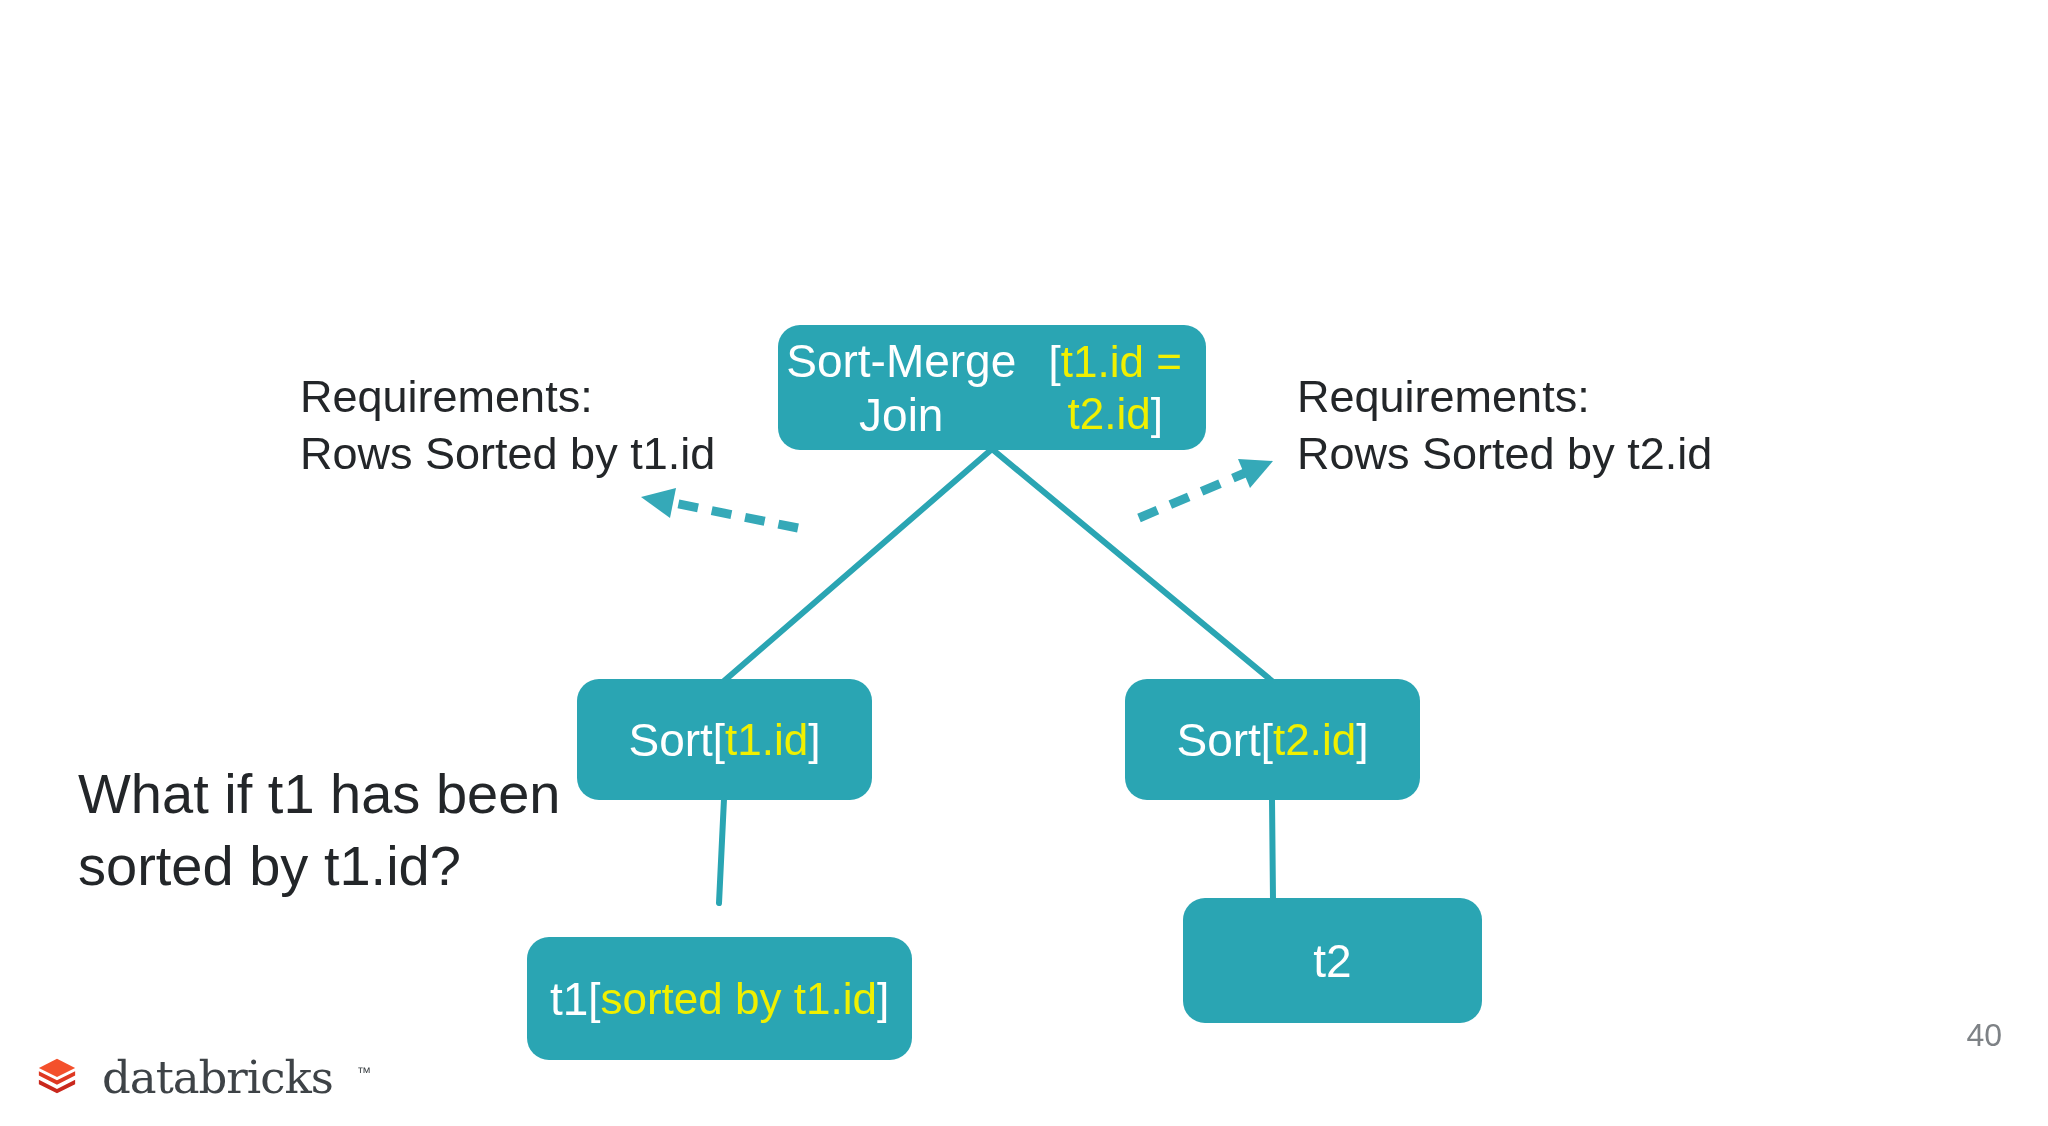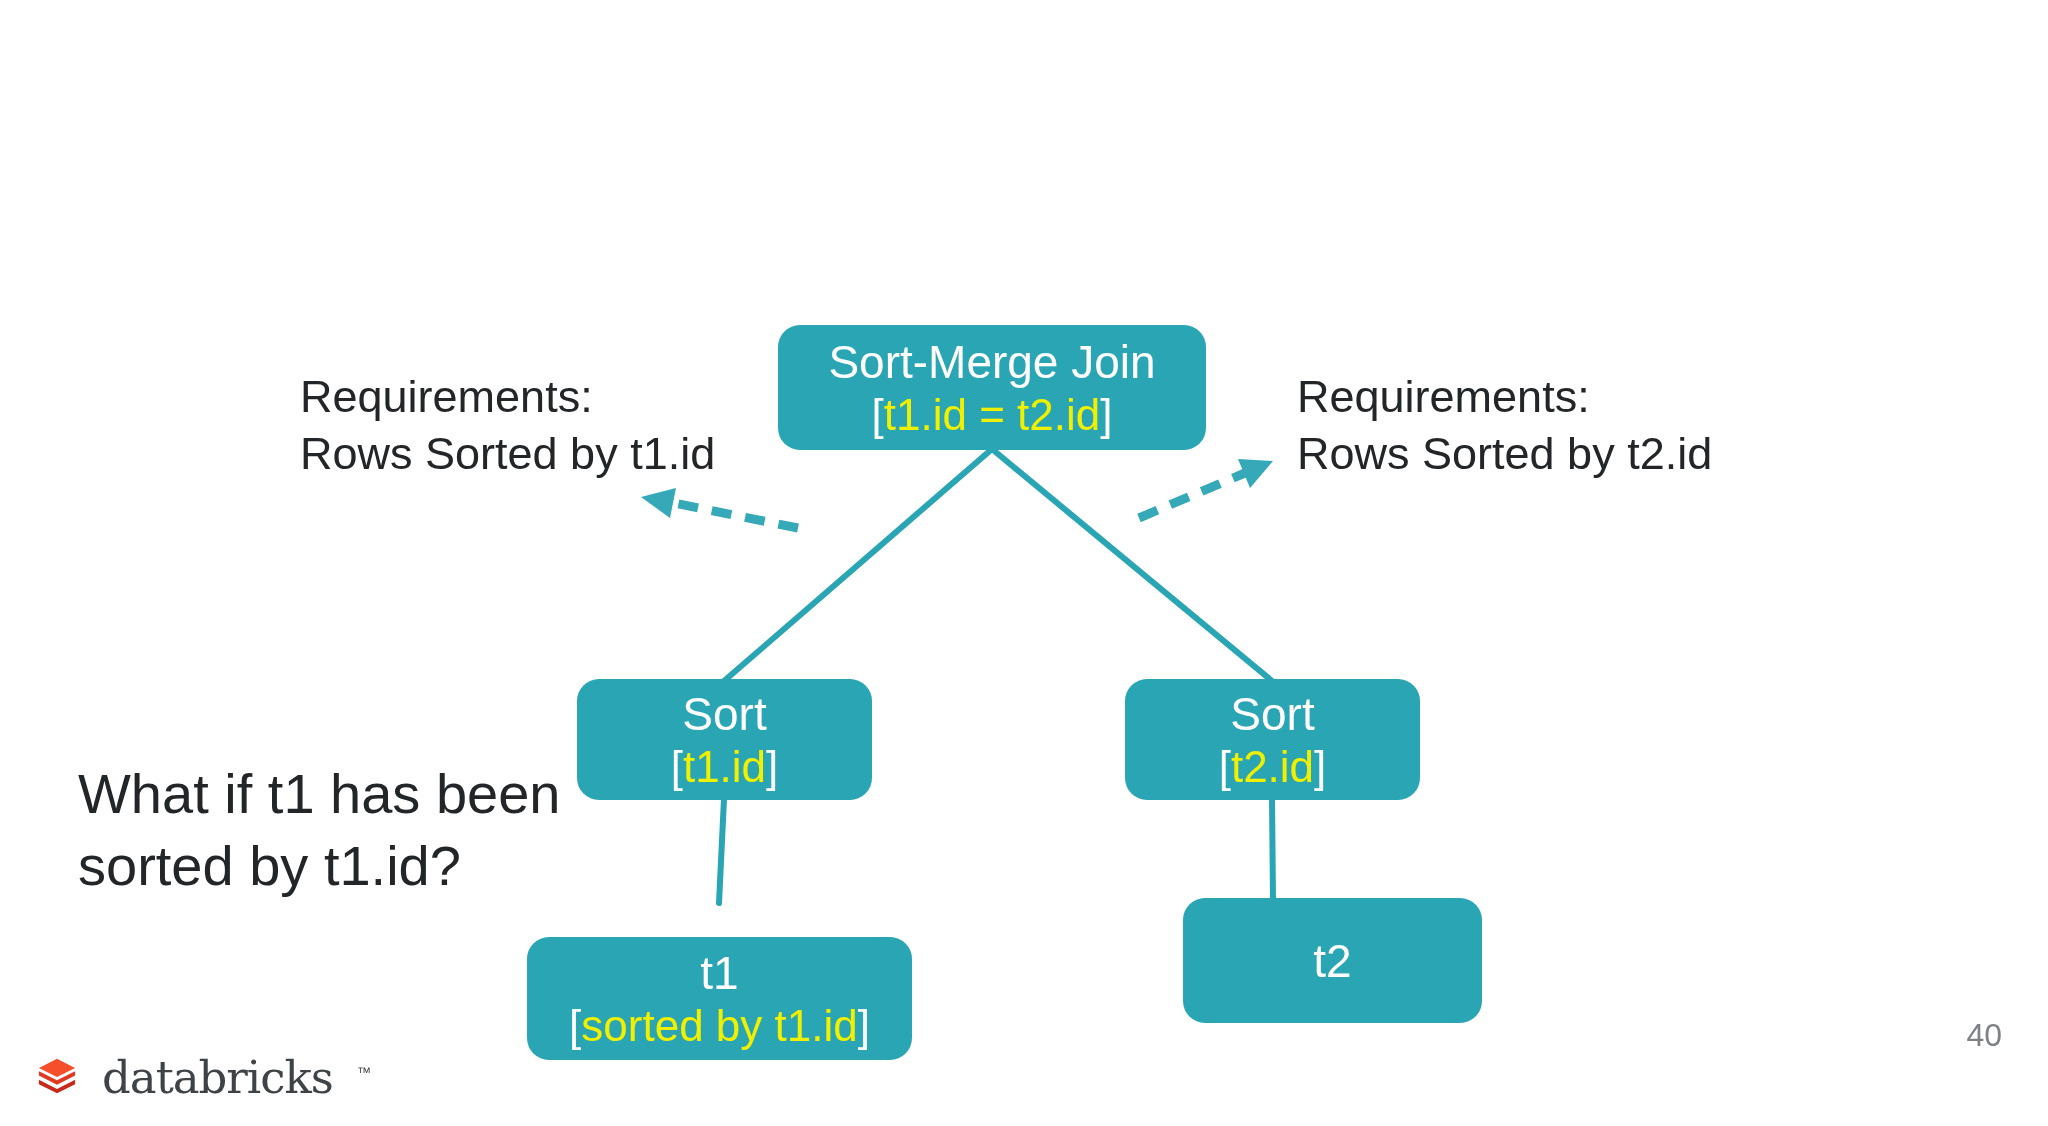--- a/index.html
+++ b/index.html
@@ -17,21 +17,21 @@
     font-size:96px;line-height:1.25;
     letter-spacing:-1px;
     color:var(--title_text,#434A4E);
     white-space:nowrap;
   }
   .diagram-svg{position:absolute;left:0;top:0;}
   .node{
     position:absolute;
     background:var(--node_fill,#2AA5B3);
     border-radius:22px;
-    display:flex;flex-direction:column;
+    display:flex;flex-direction:row;
     align-items:center;justify-content:center;
     color:var(--node_text,#FFFFFF);
     text-align:center;
   }
   .node-title{font-size:46px;line-height:54px;font-weight:400;}
   .node-expr{font-size:44px;line-height:52px;font-weight:400;}
   .node-expr .hl{color:var(--highlight,#F0F000);}
   .node-expr .bracket{color:var(--node_text,#FFFFFF);}
   .ann{
     position:absolute;

